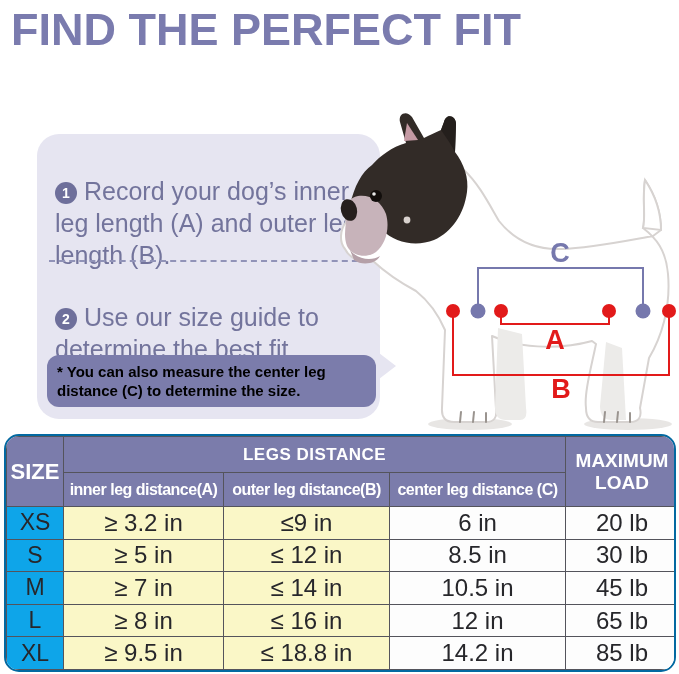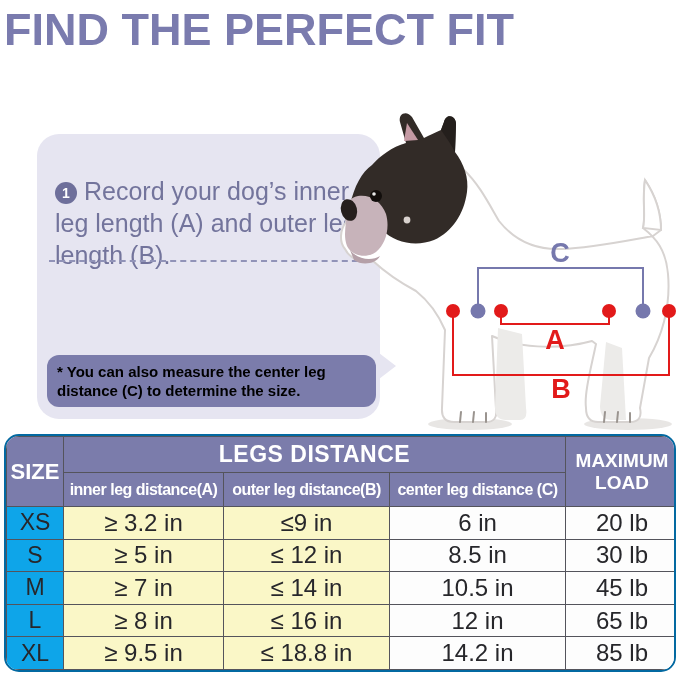--- a/index.html
+++ b/index.html
@@ -3,21 +3,21 @@
 <meta charset="utf-8">
 <style>
   html,body{margin:0;padding:0;background:#ffffff;}
   .canvas{
     position:relative;width:679px;height:674px;overflow:hidden;
     background:#ffffff;font-family:"Liberation Sans",sans-serif;
     -webkit-font-smoothing:antialiased;
   }
   
   .title{
-    position:absolute;left:4px;top:2px;
+    position:absolute;left:11px;top:2px;
     font-size:45px;font-weight:bold;line-height:55px;
     color:#7a7bae;letter-spacing:0px;white-space:nowrap;
   }
   
   .info-box{
     position:absolute;left:37px;top:134px;width:343px;height:285px;
     background:#e6e5f1;border-radius:22px;
   }
   .info-box .tail{
     position:absolute;right:-16px;top:219px;width:0;height:0;
@@ -58,21 +58,21 @@
     width:100%;height:100%;border-collapse:collapse;table-layout:fixed;
   }
   table.size th,table.size td{
     border:1px solid #54545c;text-align:center;vertical-align:middle;
     padding:0 2px;overflow:hidden;
   }
   table.size th{
     background:#7b7cab;color:#ffffff;font-weight:bold;
   }
   th.size-col{font-size:22px;}
-  th.group-col{font-size:23px;letter-spacing:0.5px;height:34px;}
+  th.group-col{font-size:17px;letter-spacing:0.5px;height:34px;}
   th.sub-col{font-size:16px;font-weight:normal;letter-spacing:-0.5px;height:33px;}
   th.load-col{font-size:19px;line-height:22px;}
   td.cell{font-size:24px;color:#27272b;background:#fdfdfd;}
   td.cell-yellow{background:#faf7c7;}
   td.size-label{font-size:23px;color:#27272b;background:#0ea5e9;}
 </style>
 </head>
 <body>
 
 <div class="canvas">
@@ -81,20 +81,21 @@
     <div>FIND THE PERFECT FIT</div>
   </div>
 
   <div class="info-box">
     <div class="tail"></div>
 
     <p class="step one"><span class="badge">1</span><span>Record your dog’s inner leg length (A) and outer leg length (B).</span></p>
 
     <div class="divider"></div>
 
+    <p class="step two"><span class="badge">2</span><span>Use our size guide to determine the best fit.</span></p>
 
     <div class="note">* You can also measure the center leg distance (C) to determine the size.</div>
   </div>
 
   <svg class="dog-svg" width="349" height="330" viewBox="0 0 349 330">
 
     <ellipse cx="140" cy="314" rx="42" ry="6" fill="#e8e6e4"></ellipse>
     <ellipse cx="298" cy="314" rx="44" ry="6" fill="#e8e6e4"></ellipse>
 
     <path d="M16,112 C10,120 9,132 15,139 C20,149 31,153 43,151

